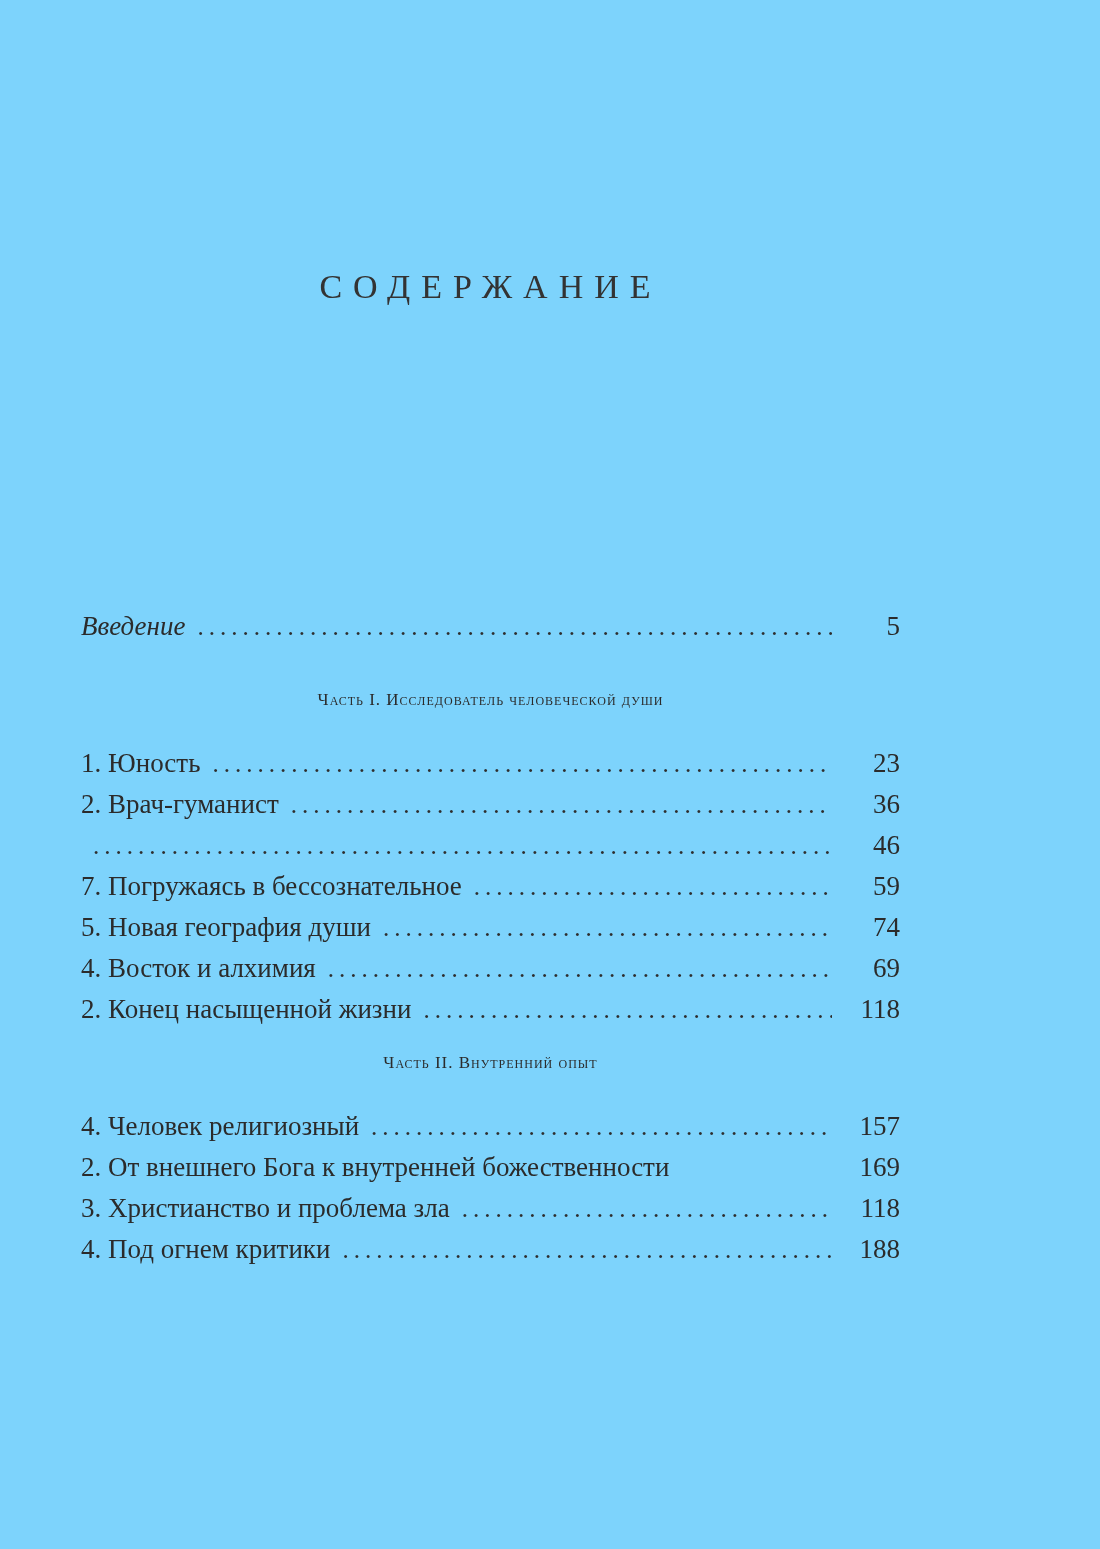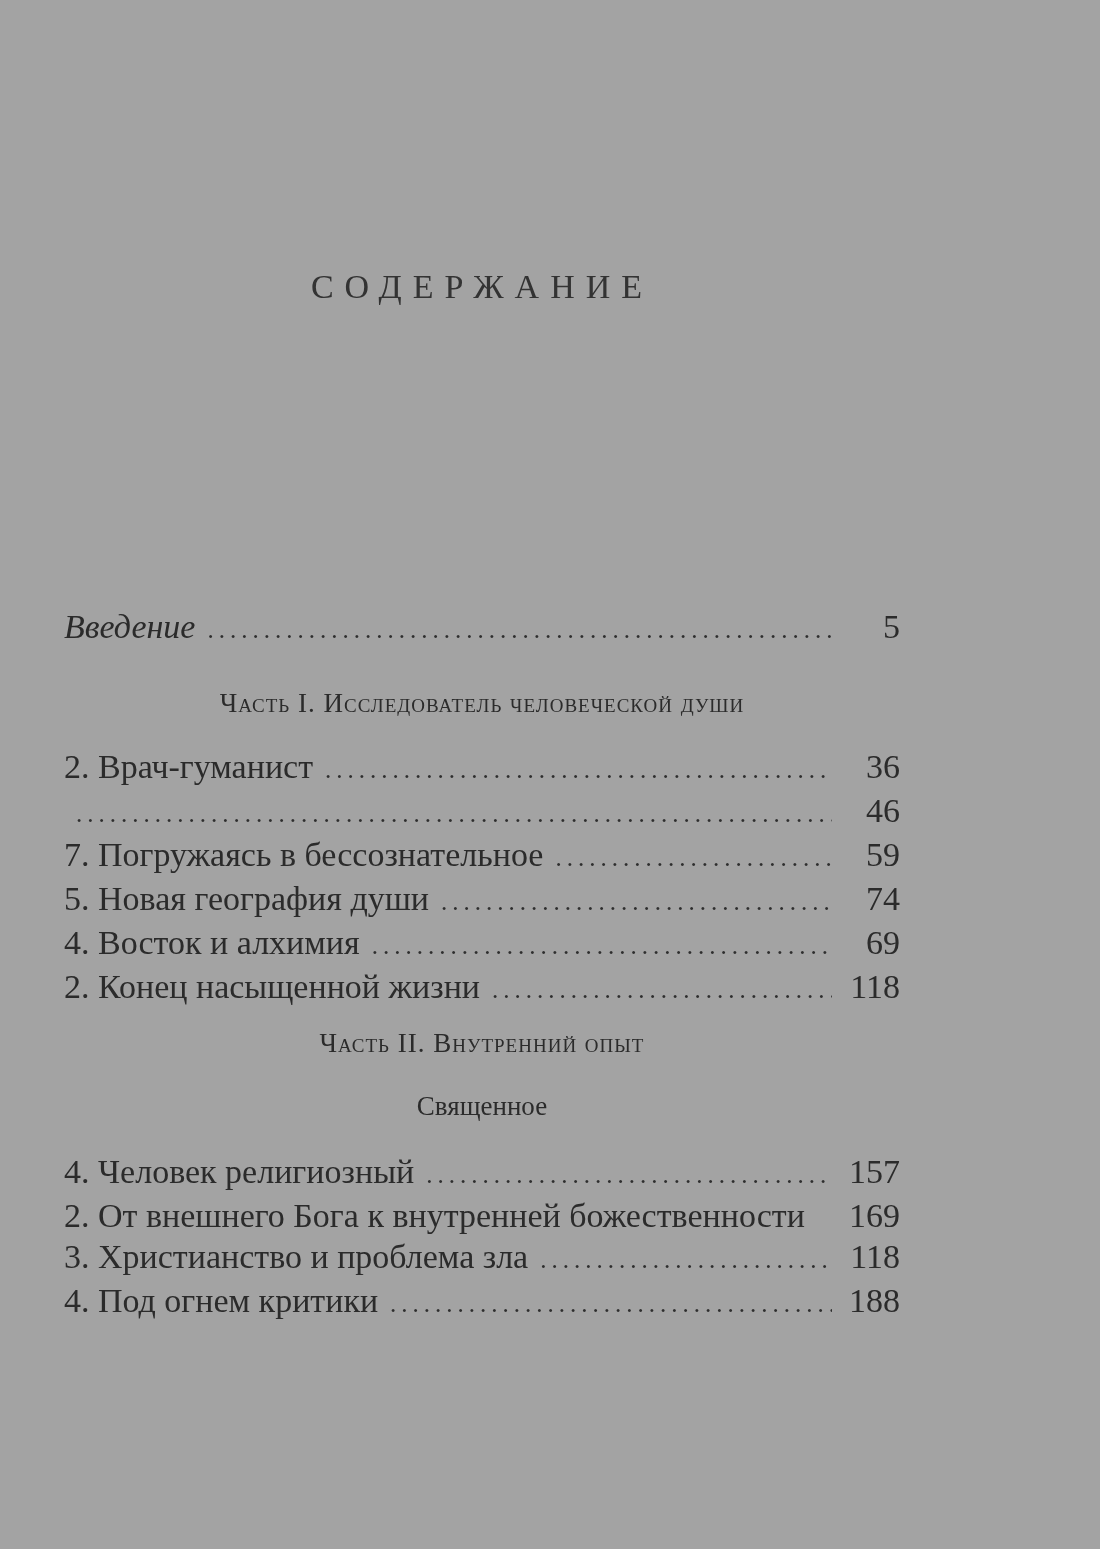--- a/index.html
+++ b/index.html
@@ -7,35 +7,35 @@
   body {
     width: 1100px;
     height: 1549px;
     font-family: "Liberation Serif", "DejaVu Serif", serif;
     color: #262626;
     overflow: hidden;
   }
   .page {
     width: 1100px;
     height: 1549px;
-    background: #a3a3a3;
-    padding: 268px 200px 0 64px;
+    background: #7dd3fc;
+    padding: 268px 200px 0 81px;
   }
   .toc-title {
     text-align: center;
     font-size: 34px;
     font-weight: 400;
     letter-spacing: 11px;
     color: #333333;
     margin-bottom: 300px;
   }
   .toc-row {
     display: flex;
     align-items: baseline;
-    font-size: 34px;
+    font-size: 27px;
     line-height: 41px;
     color: #2b2b2b;
   }
   .toc-label { white-space: nowrap; }
   .toc-label.italic { font-style: italic; }
   .toc-dots {
     flex: 1;
     overflow: hidden;
     white-space: nowrap;
     margin: 0 10px 0 12px;
@@ -48,21 +48,21 @@
   }
   .toc-dots.no-dots::after { content: ""; }
   .toc-page {
     min-width: 58px;
     text-align: right;
     white-space: nowrap;
   }
   .part-heading {
     text-align: center;
     font-variant: small-caps;
-    font-size: 27px;
+    font-size: 17px;
     line-height: 38px;
     letter-spacing: 1px;
     color: #2b2b2b;
     margin: 34px 0 24px 0;
     font-weight: 400;
   }
   .part-heading.part2 { margin-top: 14px; }
   .sub-heading {
     text-align: center;
     font-size: 27px;
@@ -81,20 +81,25 @@
 
   <div class="toc-row">
     <span class="toc-label italic">Введение</span>
     <span class="toc-dots" aria-hidden="true"></span>
     <span class="toc-page">5</span>
   </div>
 
   <h2 class="part-heading">Часть I. Исследователь человеческой души</h2>
 
   <div class="toc-row">
+    <span class="toc-label">1. Юность</span>
+    <span class="toc-dots" aria-hidden="true"></span>
+    <span class="toc-page">23</span>
+  </div>
+  <div class="toc-row">
     <span class="toc-label">2. Врач-гуманист</span>
     <span class="toc-dots" aria-hidden="true"></span>
     <span class="toc-page">36</span>
   </div>
   <div class="toc-row">
     <span class="toc-dots" aria-hidden="true"></span>
     <span class="toc-page">46</span>
   </div>
   <div class="toc-row">
     <span class="toc-label">7. Погружаясь в бессознательное</span>
@@ -111,21 +116,20 @@
     <span class="toc-dots" aria-hidden="true"></span>
     <span class="toc-page">69</span>
   </div>
   <div class="toc-row">
     <span class="toc-label">2. Конец насыщенной жизни</span>
     <span class="toc-dots" aria-hidden="true"></span>
     <span class="toc-page">118</span>
   </div>
 
   <h2 class="part-heading part2">Часть II. Внутренний опыт</h2>
-  <h3 class="sub-heading">Священное</h3>
 
   <div class="toc-row">
     <span class="toc-label">4. Человек религиозный</span>
     <span class="toc-dots" aria-hidden="true"></span>
     <span class="toc-page">157</span>
   </div>
   <div class="toc-row">
     <span class="toc-label">2. От внешнего Бога к внутренней божественности</span>
     <span class="toc-dots no-dots" aria-hidden="true"></span>
     <span class="toc-page">169</span>

